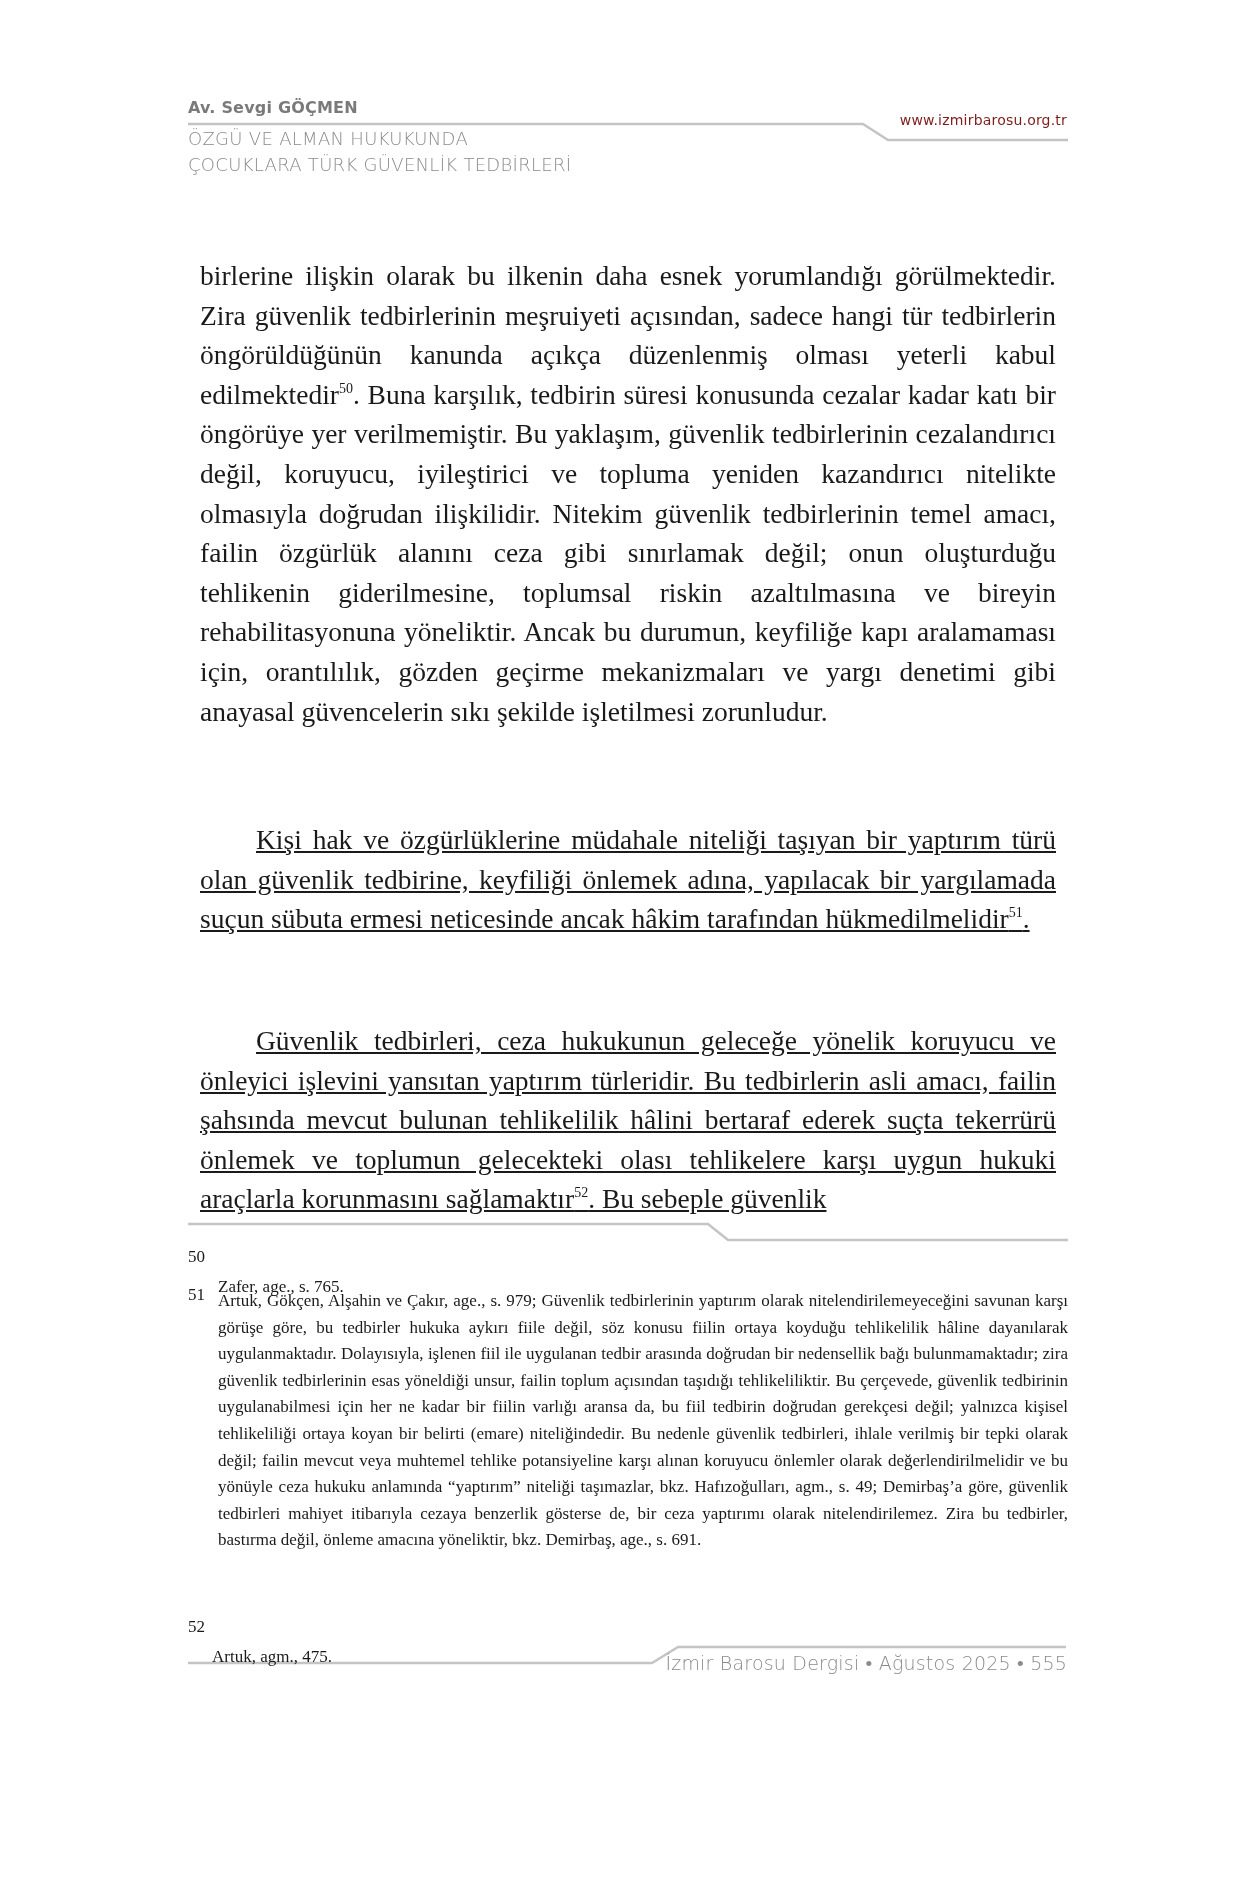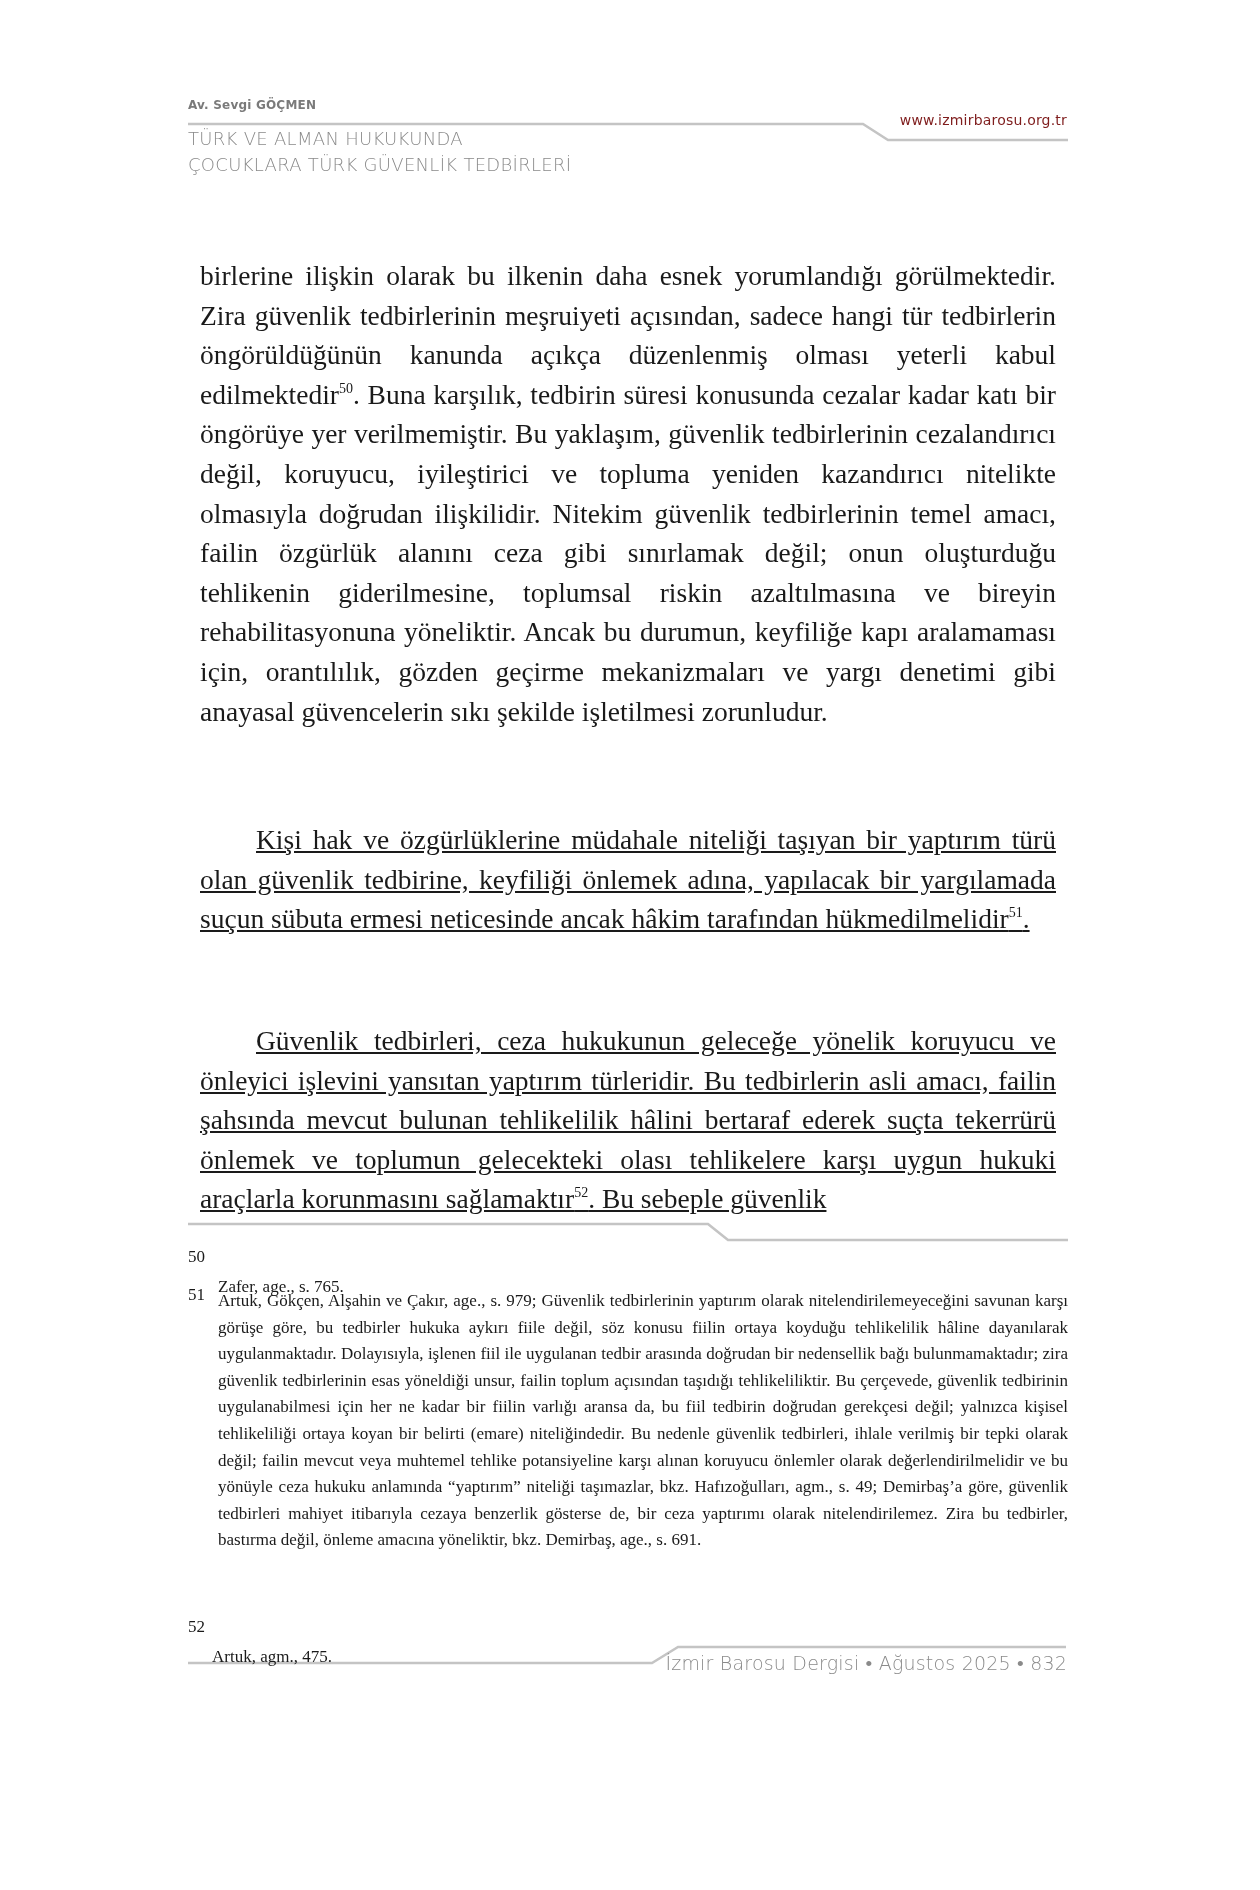--- a/index.html
+++ b/index.html
@@ -1,20 +1,20 @@
 <!DOCTYPE html>
 <html><head>
 <meta charset="utf-8">
 <style>
   html, body { margin: 0; padding: 0; background: #ffffff; }
   body { width: 1260px; height: 1890px; position: relative; overflow: hidden; }
   .page { position: absolute; left: 0; top: 0; width: 1260px; height: 1890px; background: #fff; }
 
   
-  .hdr-author { position: absolute; left: 188px; top: 98px; font-family: "DejaVu Sans", sans-serif; font-weight: bold; font-size: 12px; color: #7a7a7a; letter-spacing: 0.2px; text-align: right; }
+  .hdr-author { position: absolute; left: 188px; top: 98px; font-family: "DejaVu Sans", sans-serif; font-weight: bold; font-size: 16px; color: #7a7a7a; letter-spacing: 0.2px; text-align: right; }
   .hdr-title1, .hdr-title2 { position: absolute; left: 188px; font-family: "DejaVu Sans", sans-serif; font-size: 18px; color: #8a8a8a; letter-spacing: 0.3px; font-weight: 300; }
   .hdr-title1 { top: 128px; }
   .hdr-title2 { top: 154px; }
   .hdr-url { position: absolute; right: 193px; top: 112px; font-family: "DejaVu Sans", sans-serif; font-size: 14px; color: #7f1d1d; letter-spacing: 0.2px; }
   svg.rule { position: absolute; left: 0; top: 0; pointer-events: none; }
 
   
   .body { position: absolute; left: 188px; width: 880px; font-family: "Liberation Serif", "DejaVu Serif", serif; font-size: 27.5px; line-height: 39.6px; color: #1a1a1a; text-align: justify; }
   .para { margin: 12px; hyphens: manual; }
   .indent { text-indent: 56px; text-decoration: underline; }
@@ -28,21 +28,21 @@
 
   
   .ftr { position: absolute; right: 193px; top: 1652px; font-family: "DejaVu Sans", sans-serif; font-size: 19px; color: #8a8a8a; letter-spacing: 0.2px; font-weight: 300; }
 </style>
 </head>
 <body>
 
 <div class="page">
 
   <div class="hdr-author">Av. Sevgi GÖÇMEN</div>
-  <div class="hdr-title1">TÜRK VE ALMAN HUKUKUNDA</div>
+  <div class="hdr-title1">ÖZGÜ VE ALMAN HUKUKUNDA</div>
   <div class="hdr-title2">ÇOCUKLARA TÜRK GÜVENLİK TEDBİRLERİ</div>
   <div class="hdr-url">www.izmirbarosu.org.tr</div>
 
   <svg class="rule" width="1260" height="1890">
 
     <polyline points="188,124 863,124 888,140 1068,140" fill="none" stroke="#c4c4c4" stroke-width="2.5"></polyline>
 
     <polyline points="188,1224 708,1224 728,1240 1068,1240" fill="none" stroke="#c4c4c4" stroke-width="2.5"></polyline>
 
     <polyline points="188,1663 652,1663 678,1647 1066,1647" fill="none" stroke="#c4c4c4" stroke-width="2.5"></polyline>
@@ -68,14 +68,14 @@
   <div class="fn" style="top: 1288px;">
     <span class="fn-num">51</span>
     <span class="fn-text">Artuk, Gökçen, Alşahin ve Çakır, age., s. 979; Güvenlik tedbirlerinin yaptırım olarak nitelendirilemeyeceğini savunan karşı görüşe göre, bu tedbirler hukuka aykırı fiile değil, söz konusu fiilin ortaya koyduğu tehlikelilik hâline dayanılarak uygulanmaktadır. Dolayısıyla, işlenen fiil ile uygulanan tedbir arasında doğrudan bir nedensellik bağı bulunmamaktadır; zira güvenlik tedbirlerinin esas yöneldiği unsur, failin toplum açısından taşıdığı tehlikeliliktir. Bu çerçevede, güvenlik tedbirinin uygulanabilmesi için her ne kadar bir fiilin varlığı aransa da, bu fiil tedbirin doğrudan gerekçesi değil; yalnızca kişisel tehlikeliliği ortaya koyan bir belirti (emare) niteliğindedir. Bu nedenle güvenlik tedbirleri, ihlale verilmiş bir tepki olarak değil; failin mevcut veya muhtemel tehlike potansiyeline karşı alınan koruyucu önlemler olarak değerlendirilmelidir ve bu yönüyle ceza hukuku anlamında “yaptırım” niteliği taşımazlar, bkz. Hafızoğulları, agm., s. 49; Demirbaş’a göre, güvenlik tedbirleri mahiyet itibarıyla cezaya benzerlik gösterse de, bir ceza yaptırımı olarak nitelendirilemez. Zira bu tedbirler, bastırma değil, önleme amacına yöneliktir, bkz. Demirbaş, age., s. 691.</span>
   </div>
 
   <div class="fn" style="top: 1620px;">
     <span class="fn-num">52</span>
     <span class="fn-text single" style="padding-left: 24px;">Artuk, agm., 475.</span>
   </div>
 
-  <div class="ftr">İzmir Barosu Dergisi • Ağustos 2025 •  832</div>
+  <div class="ftr">İzmir Barosu Dergisi • Ağustos 2025 •  555</div>
 </div>
 
 </body></html>

